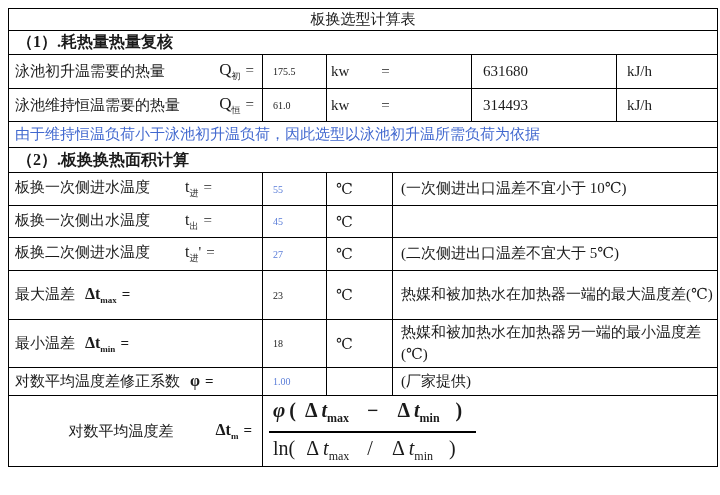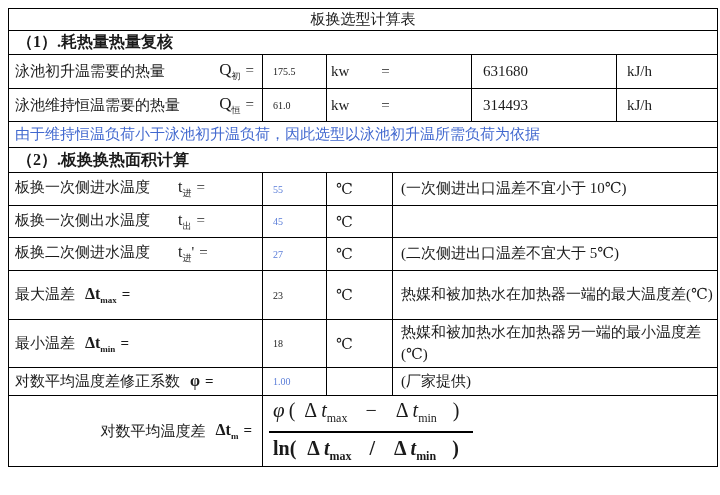--- a/index.html
+++ b/index.html
@@ -41,40 +41,40 @@
 
   
   td.c-label { padding-left: 6px; white-space: nowrap; }
   td.q-label { display: table-cell; }
   td.q-label .cellflex { display: flex; justify-content: space-between; align-items: center; padding-right: 4px; }
   .sym { font-size: 16px; }
   .sym-q { font-size: 17px; }
   sub.ssub { font-size: 9px; }
   .eq { margin-left: 5px; }
   .symgrp { white-space: nowrap; }
-  .gap-lg { margin-left: 28px; }
+  .gap-lg { margin-left: 35px; }
   .gap-sm { margin-left: 10px; font-weight: bold; }
 
   
   td.c-val  { padding-left: 10px; font-size: 10px; }
   td.c-val.blue { color: #5b7ed8; }
   td.c-unit { padding-left: 9px; font-size: 15px; }
   td.c-note { padding-left: 8px; font-size: 15px; line-height: 1.45; }
 
   
   td.c-kw .kw-eq { margin-left: 32px; }
   td.c-val2 { padding-left: 11px; }
   td.c-unit2 { padding-left: 10px; margin-top: 24px; }
 
   
-  td.f-label .cellflex { display: flex; justify-content: flex-end; align-items: center; padding-right: 6px; }
+  td.f-label .cellflex { display: flex; justify-content: flex-end; align-items: center; padding-right: 6px; gap: 32px; }
   td.c-formula { padding: 2px 4px 2px 6px; }
   .fraction { display: inline-block; font-size: 20px; }
-  .f-num { border-bottom: 2px solid #000; padding: 0 14px 5px 4px; white-space: nowrap; }
-  .f-den { padding: 4px 14px 0 4px; white-space: nowrap; font-weight: bold; }
+  .f-num { border-bottom: 2px solid #000; padding: 0 14px 5px 4px; white-space: nowrap; font-weight: bold; }
+  .f-den { padding: 4px 14px 0 4px; white-space: nowrap; }
   .it { font-style: italic; }
   .f-phi { font-size: 21px; margin-right: 4px; }
   .dsym { margin-left: 9px; }
   .tvar { margin-left: 4px; }
   sub.fsub { font-size: 12px; margin-right: 4px; }
   .f-op { margin: 0 10px 0 14px; }
   .f-close { margin-left: 12px; }
   .f-ln { margin-right: 2px; }
 </style>
 </head>

